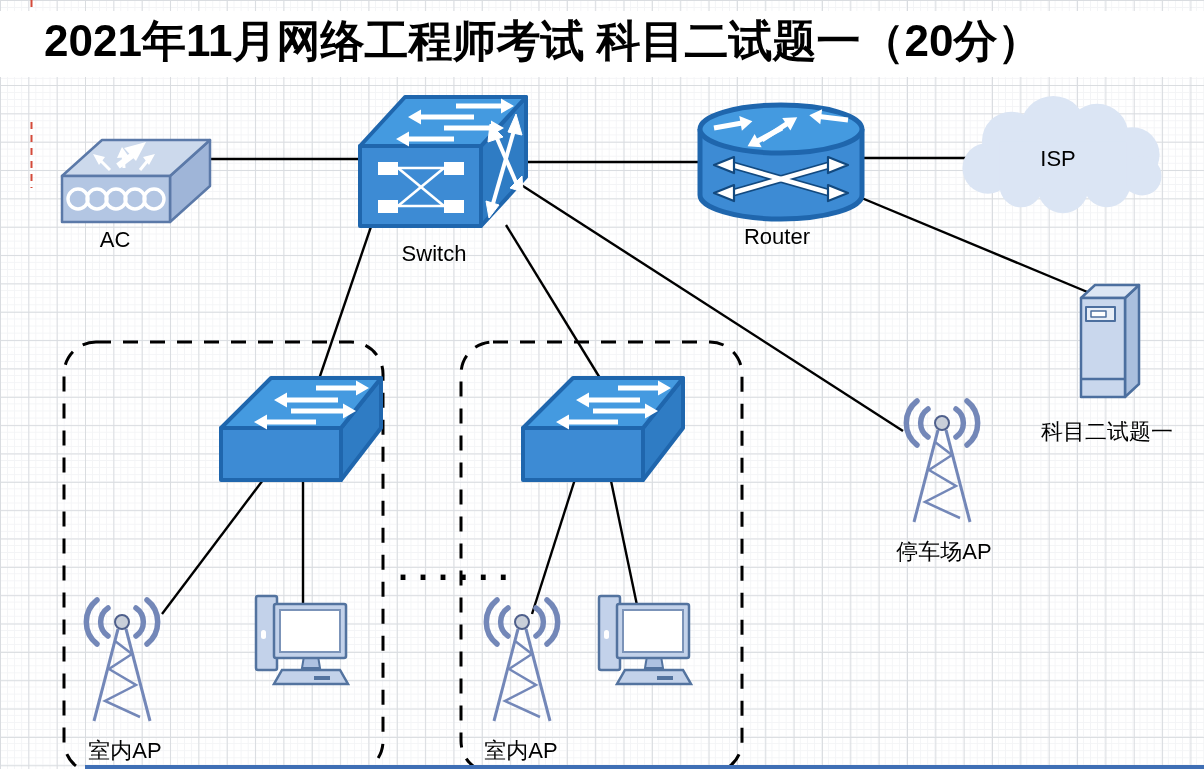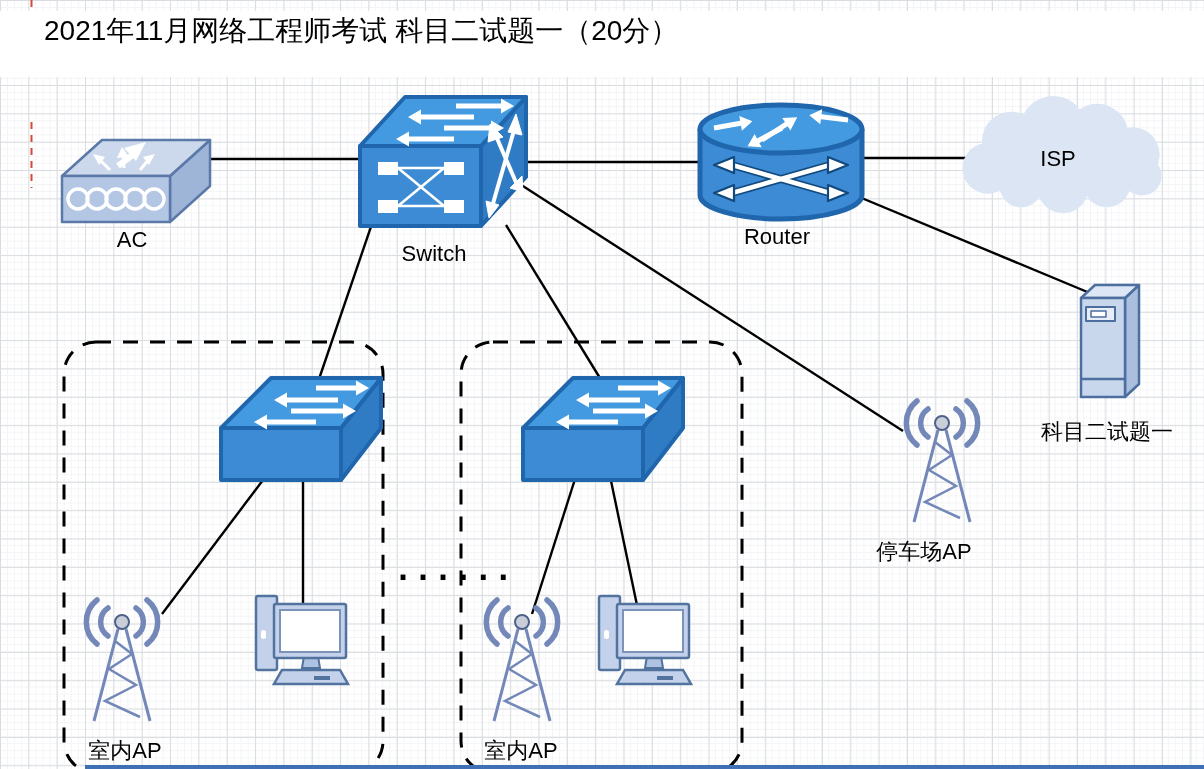--- a/index.html
+++ b/index.html
@@ -9,21 +9,21 @@
     background:
       linear-gradient(#d9dce0 1px, transparent 1px) 0 0 / 28.35px 28.35px,
       linear-gradient(90deg,#d9dce0 1px, transparent 1px) 0 0 / 28.35px 28.35px,
       linear-gradient(#f3f4f6 1px, transparent 1px) 0 0 / 7.09px 7.09px,
       linear-gradient(90deg,#f3f4f6 1px, transparent 1px) 0 0 / 7.09px 7.09px,
       #ffffff;
   }
   .abs{position:absolute;}
   #page-title{
     left:44px;top:13px;width:1150px;
-    font-size:28px;font-weight:400;color:#000;line-height:1.25;
+    font-size:44px;font-weight:700;color:#000;line-height:1.25;
     letter-spacing:0px;white-space:nowrap;
   }
   .node{position:absolute;}
   .node svg{display:block;overflow:visible;}
   .dev-label{
     position:absolute;transform:translateX(-50%);
     font-size:22px;color:#000;white-space:nowrap;text-align:center;
   }
   #ellipsis-dots{
     left:394px;top:552px;font-size:30px;font-weight:700;letter-spacing:2px;color:#000;
@@ -79,21 +79,21 @@
           <polygon points="41,28 53,31 47,39"></polygon>
         <path d="M72,42 L71,28" stroke="#fff" stroke-width="3"></path>
           <polygon points="70,21 65,32 77,31"></polygon>
         <path d="M88,44 L97,33" stroke="#fff" stroke-width="3"></path>
           <polygon points="103,28 91,31 97,39"></polygon>
         <path d="M66,40 L82,28" stroke="#fff" stroke-width="6"></path>
           <polygon points="94,16 72,22 84,35"></polygon>
       </g>
     </svg>
   </div>
-  <div class="dev-label" style="left:132px;top:227px">AC</div>
+  <div class="dev-label" style="left:115px;top:227px">AC</div>
 
   <div class="node" style="left:356px;top:92px">
     <svg width="175" height="140" viewBox="0 0 175 140">
       <g stroke="#1f66ad" stroke-width="4" stroke-linejoin="round">
         <polygon points="125,54 170,5 170,85 125,134" fill="#2f7cc4"></polygon>
         <polygon points="4,54 49,5 170,5 125,54" fill="#449ae0"></polygon>
         <rect x="4" y="54" width="121" height="80" fill="#3d8bd4"></rect>
       </g>
       <g fill="#fff">
         <polygon points="100,11.5 145,11.5 145,6.5 158,14 145,21.5 145,16.5 100,16.5"></polygon>
@@ -238,21 +238,21 @@
           <path d="M85,1 A28,28 0 0 1 85,45"></path>
       </g>
       <g stroke="#7387b8" fill="none">
         <line x1="56" y1="30" x2="32" y2="122" stroke-width="3"></line>
         <line x1="64" y1="30" x2="88" y2="122" stroke-width="3"></line>
         <polyline points="53,42 70,55 47,70 74,86 43,102 78,118" stroke-width="2.5"></polyline>
       </g>
       <circle cx="60" cy="23" r="7" fill="#c9cfd9" stroke="#4f608c" stroke-width="2"></circle>
     </svg>
   </div>
-  <div class="dev-label" style="left:924px;top:537px">停车场AP</div>
+  <div class="dev-label" style="left:944px;top:537px">停车场AP</div>
 
   <div class="node" style="left:62px;top:599px">
     <svg width="120" height="125" viewBox="0 0 120 125">
       <g stroke="#7387b8" stroke-width="5.5" stroke-linecap="round" fill="none">
         <path d="M46,9 A17,17 0 0 0 46,37"></path>
           <path d="M35,1 A28,28 0 0 0 35,45"></path>
         <path d="M74,9 A17,17 0 0 1 74,37"></path>
           <path d="M85,1 A28,28 0 0 1 85,45"></path>
       </g>
       <g stroke="#7387b8" fill="none">

